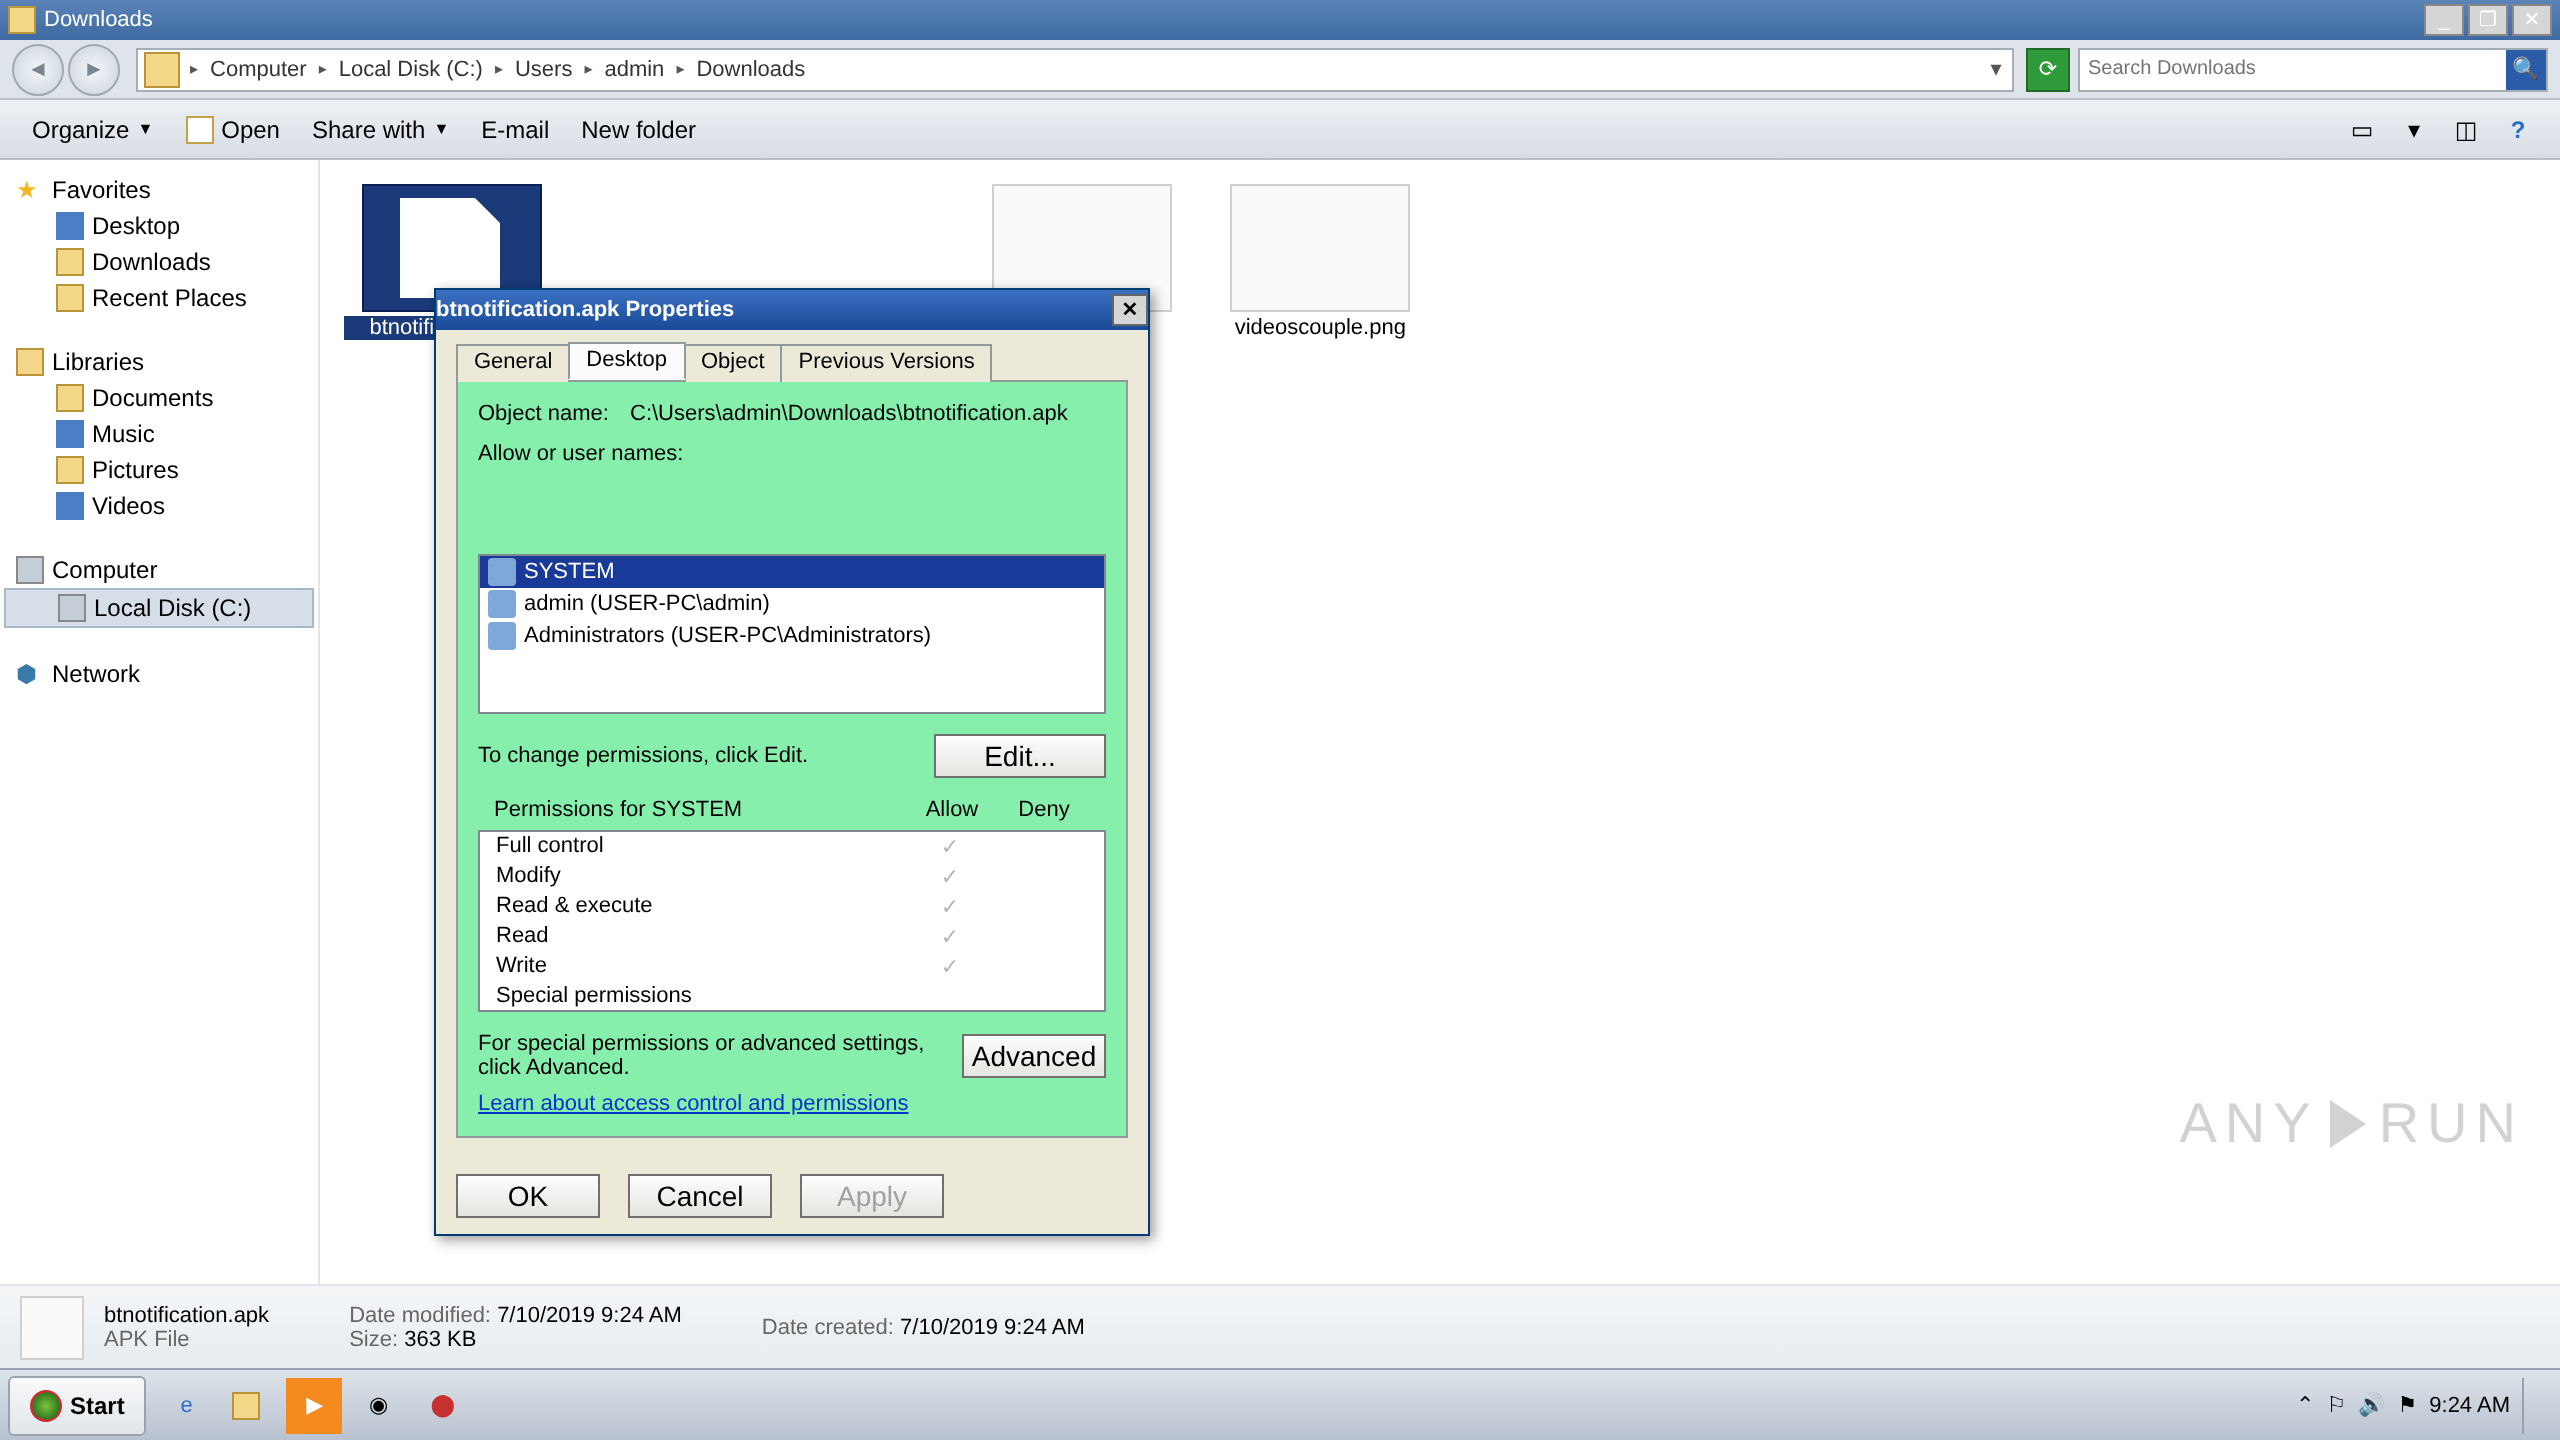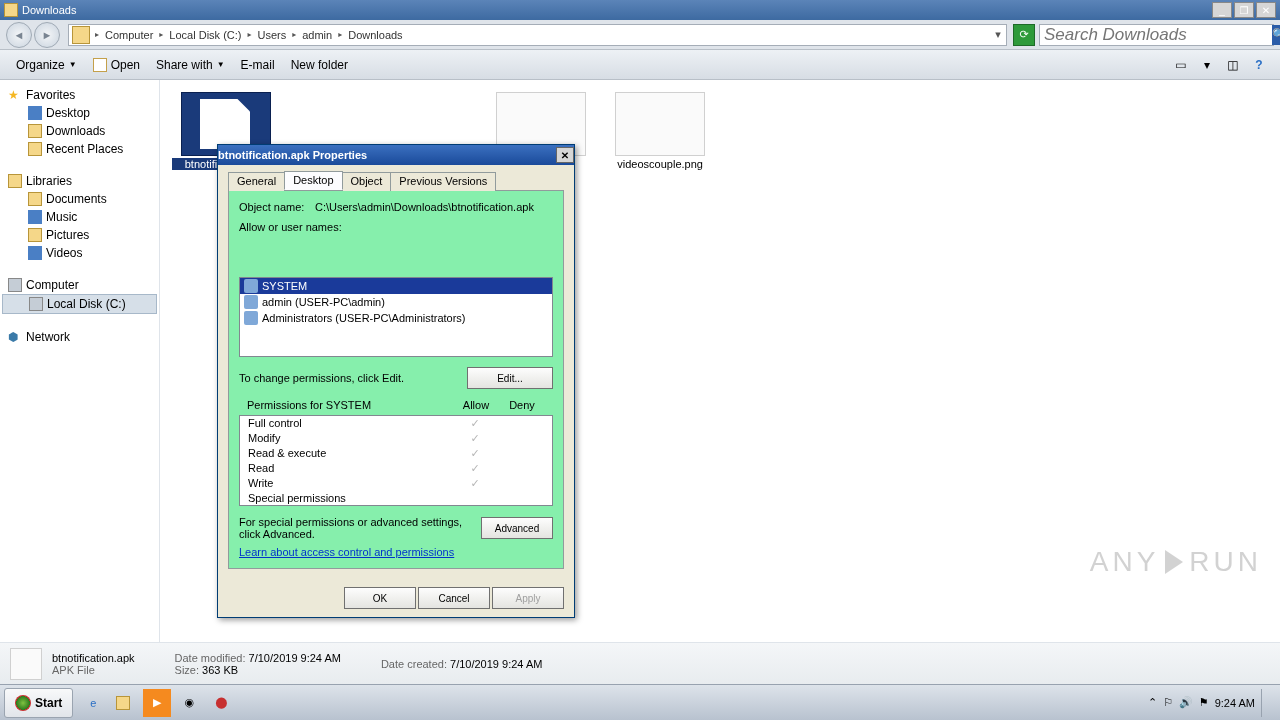--- a/index.html
+++ b/index.html
@@ -15,21 +15,21 @@
 
 .navbar { height: 30px; background: #dfe4ea; display: flex; align-items: center; padding: 0 6px; border-bottom: 1px solid #b8bfc7; }
 .navbtn { width: 26px; height: 26px; border-radius: 50%; background: radial-gradient(#f4f6f8, #c9d3de); border: 1px solid #a0aab5; margin-right: 2px; display: flex; align-items: center; justify-content: center; color: #7a8592; }
 .breadcrumb-wrap { flex: 1; height: 22px; background: #fff; border: 1px solid #a5adb7; display: flex; align-items: center; margin: 0 6px; }
 .breadcrumb-wrap .bcicon { width: 18px; height: 18px; margin: 0 3px; background: #f5d789; border:1px solid #b89539; }
 .bc-seg { padding: 0 4px; display: flex; align-items: center; height: 100%; font-size: 11px; color:#333; }
 .bc-arrow { font-size: 8px; color: #555; margin: 0 2px; }
 .bc-dd { margin-left:auto; width:16px; text-align:center; color:#555; }
 .refreshbtn { width: 22px; height: 22px; background: #2e9a3a; border: 1px solid #1e6a28; color:#fff; display:flex;align-items:center;justify-content:center; margin-right:4px; }
 .searchbox { width: 235px; height: 22px; background:#fff; border:1px solid #a5adb7; display:flex; align-items:center; }
-.searchbox input { border:none; outline:none; flex:1; padding:0 4px; font-size:17px; font-style: italic; color:#888; }
+.searchbox input { border:none; outline:none; flex:1; padding:0 4px; font-size:10px; color:#888; }
 .searchbox .searchicon { width:20px; height:20px; background:#2a5ca8; color:#fff; display:flex;align-items:center;justify-content:center; }
 
 
 .toolbar { height: 30px; background: linear-gradient(#edf1f5, #d7dde4); display:flex; align-items:center; padding:0 8px; border-bottom:1px solid #b8bfc7; font-size:12px; }
 .tbitem { padding: 0 8px; height:100%; display:flex; align-items:center; }
 .tbitem .dd { font-size:8px; margin-left:4px; }
 .tb-spacer { flex:1; }
 .tb-iconbtn { width:20px; height:20px; margin:0 3px; display:flex; align-items:center; justify-content:center; }
 
 
@@ -84,24 +84,24 @@
 .gitem { padding:1px 4px; display:flex; align-items:center; }
 .gitem.sel { background:#1a3a9a; color:#fff; }
 .gitem .uicon { width:14px; height:14px; margin-right:4px; background:#7fa8d8; border-radius:2px; }
 .permbox { border:1px solid #828790; background:#fff; }
 .permhead { display:flex; padding:0 8px 4px; }
 .permhead .ph1 { flex:1; }
 .permhead .ph2, .permhead .ph3 { width:46px; text-align:center; }
 .permrow { display:flex; padding:1px 8px; }
 .permrow .pn { flex:1; }
 .permrow .pc { width:46px; text-align:center; color:#b5b5b5; }
-.dlg-btn { min-width:72px; height:22px; background:linear-gradient(#fdfdfd,#e4e4e0); border:1px solid #707070; font-size:10px; }
+.dlg-btn { min-width:72px; height:22px; background:linear-gradient(#fdfdfd,#e4e4e0); border:1px solid #707070; font-size:14px; }
 .dlg-btn:disabled { color:#a0a0a0; }
 .link { color:#0033cc; text-decoration:underline; cursor:pointer; }
-.dlg-footer { display:flex; justify-content:flex-end; gap:2px; padding:8px 10px; }
+.dlg-footer { display:flex; justify-content:flex-start; gap:14px; padding:8px 10px; }
 
 
 .watermark { position:absolute; right:18px; bottom:64px; font-size:28px; font-weight:300; color:rgba(180,180,180,.6); letter-spacing:4px; display:flex; align-items:center; }
 .watermark .wtri { width:0;height:0;border-top:12px solid transparent;border-bottom:12px solid transparent;border-left:18px solid rgba(180,180,180,.6); margin:0 6px; }
 </style>
 </head>
 <body>
 
 <div class="titlebar">
   <div class="foldericon"></div>

